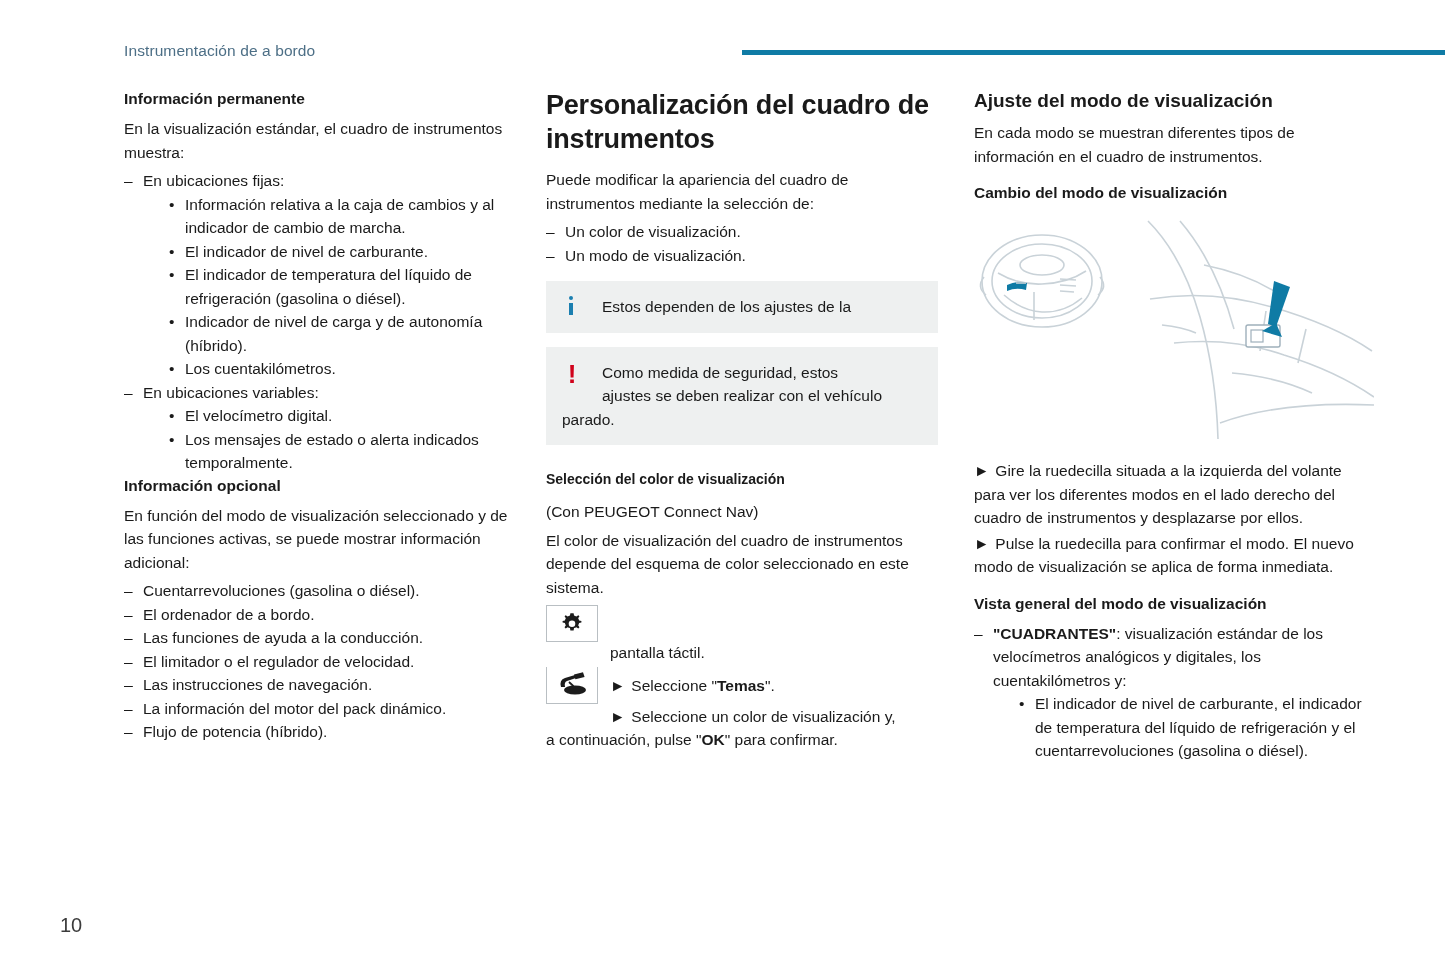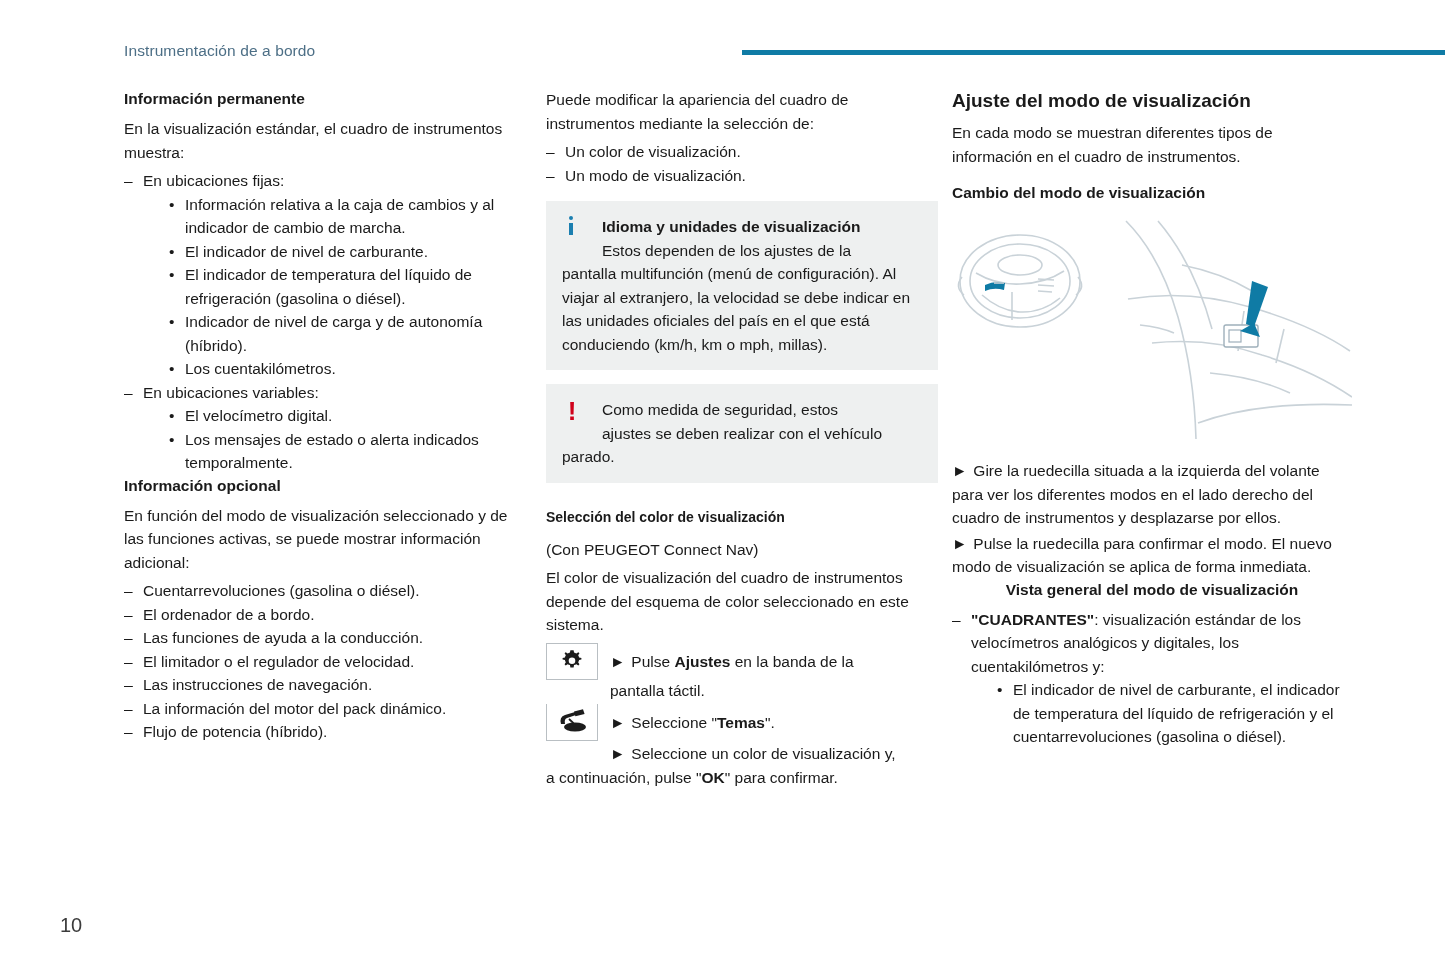--- a/index.html
+++ b/index.html
@@ -39,21 +39,21 @@
   }
   
   .col {
     position: absolute;
     top: 88px;
     font-size: 15.5px;
     line-height: 23.5px;
   }
   .col1 { left: 124px; width: 400px; }
   .col2 { left: 546px; width: 392px; }
-  .col3 { left: 952px; width: 400px; }
+  .col3 { left: 974px; width: 400px; }
 
   h2.sub {
     font-size: 15.5px;
     font-weight: bold;
     margin: 0 0 8px 0;
     line-height: 21px;
   }
   h1.chapter {
     font-size: 27px;
     font-weight: bold;
@@ -237,38 +237,35 @@
       <li><span class="mk">–</span><span>Las funciones de ayuda a la conducción.</span></li>
       <li><span class="mk">–</span><span>El limitador o el regulador de velocidad.</span></li>
       <li><span class="mk">–</span></li>
       <li><span class="mk">–</span><span>Las instrucciones de navegación.</span></li>
       <li><span class="mk">–</span><span>La información del motor del pack dinámico.</span></li>
       <li><span class="mk">–</span><span>Flujo de potencia (híbrido).</span></li>
     </ul>
   </div>
 
   <div class="col col2">
+    <h1 class="chapter">Personalización del cuadro de instrumentos</h1>
     <p>Puede modificar la apariencia del cuadro de instrumentos mediante la selección de:</p>
     <ul class="dash">
       <li><span class="mk">–</span><span>Un color de visualización.</span></li>
       <li><span class="mk">–</span><span>Un modo de visualización.</span></li>
     </ul>
 
     <div class="box">
       <div class="icon-i">
         <span class="dot"></span>
         <span class="bar"></span>
       </div>
-      <div class="first-line">
-        <span class="box-title">Idioma y unidades de visualización</span>
-      </div>
       <div class="first-line" style="padding-left:40px;">
         <span>Estos dependen de los ajustes de la</span>
       </div>
-      <div>pantalla multifunción (menú de configuración). Al viajar al extranjero, la velocidad se debe indicar en las unidades oficiales del país en el que está conduciendo (km/h, km o mph, millas).</div>
     </div>
 
     <div class="box">
       <div class="icon-excl">!</div>
       <div style="padding-left:40px;">
         <span>Como medida de seguridad, estos</span>
       </div>
       <div style="padding-left:40px;">
         <span>ajustes se deben realizar con el vehículo</span>
       </div>
@@ -281,23 +278,20 @@
 
     <div class="steps">
       <div class="step-row">
         <div class="step-icon">
           <div class="gear">
             <svg width="26" height="26" viewBox="0 0 26 26">
               <path d="M13 2.2 l1.6 0 0.45 2.3 a8.8 8.8 0 0 1 2.3 0.95 l1.95-1.3 1.15 1.15 -1.3 1.95 a8.8 8.8 0 0 1 0.95 2.3 l2.3 0.45 0 1.6 -2.3 0.45 a8.8 8.8 0 0 1 -0.95 2.3 l1.3 1.95 -1.15 1.15 -1.95-1.3 a8.8 8.8 0 0 1 -2.3 0.95 l-0.45 2.3 -1.6 0 -1.6 0 -0.45-2.3 a8.8 8.8 0 0 1 -2.3-0.95 l-1.95 1.3 -1.15-1.15 1.3-1.95 a8.8 8.8 0 0 1 -0.95-2.3 l-2.3-0.45 0-1.6 2.3-0.45 a8.8 8.8 0 0 1 0.95-2.3 l-1.3-1.95 1.15-1.15 1.95 1.3 a8.8 8.8 0 0 1 2.3-0.95 l0.45-2.3 z" fill="#1c1c1c"></path>
               <circle cx="13" cy="12.8" r="3.3" fill="#ffffff"></circle>
             </svg>
           </div>
-        </div>
-        <div class="step-text">
-          <span class="arrow-tri">►</span><span>Pulse </span><b>Ajustes</b><span> en la banda de la</span>
         </div>
       </div>
       <div style="padding-left:64px; margin-top:-2px;">pantalla táctil.</div>
 
       <div class="step-row" style="margin-top:2px;">
         <div class="step-icon second">
           <div class="paint">
             <svg width="34" height="26" viewBox="0 0 34 26">
               <ellipse cx="20" cy="18" rx="11" ry="4.5" fill="#1c1c1c"></ellipse>
               <path d="M6 15 q-2 -7 4 -9 l10 -3 1 3 -9 3 q-3 1 -2 6 z" fill="#1c1c1c"></path>
@@ -374,21 +368,21 @@
       </svg>
     </div>
 
     <div style="margin-bottom:2px;">
       <span class="arrow-tri">►</span><span>Gire la ruedecilla situada a la izquierda del volante para ver los diferentes modos en el lado derecho del cuadro de instrumentos y desplazarse por ellos.</span>
     </div>
     <div>
       <span class="arrow-tri">►</span><span>Pulse la ruedecilla para confirmar el modo. El nuevo modo de visualización se aplica de forma inmediata.</span>
     </div>
 
-    <h2 class="sub" style="margin-top:0;text-align:center;">Vista general del modo de visualización</h2>
+    <h2 class="sub" style="margin-top:14px;">Vista general del modo de visualización</h2>
 
     <ul class="dash">
       <li>
         <span class="mk">–</span><b>"CUADRANTES"</b><span>: visualización estándar de los velocímetros analógicos y digitales, los cuentakilómetros y:</span>
         <ul class="dot inner">
           <li><span class="mk">•</span><span>El indicador de nivel de carburante, el indicador de temperatura del líquido de refrigeración y el cuentarrevoluciones (gasolina o diésel).</span></li>
         </ul>
       </li>
     </ul>
   </div>

